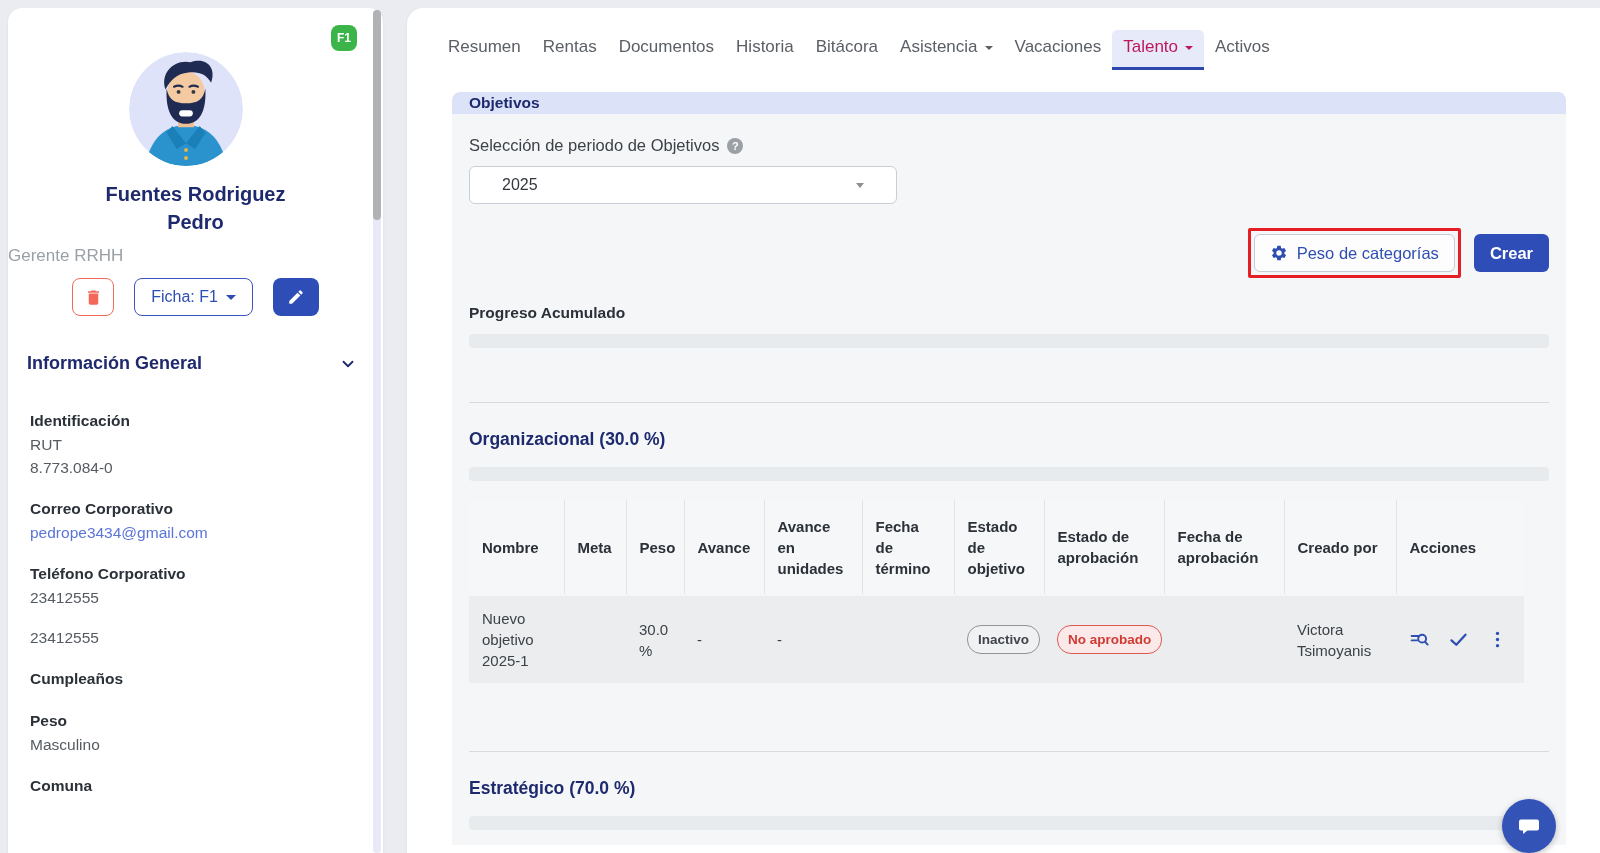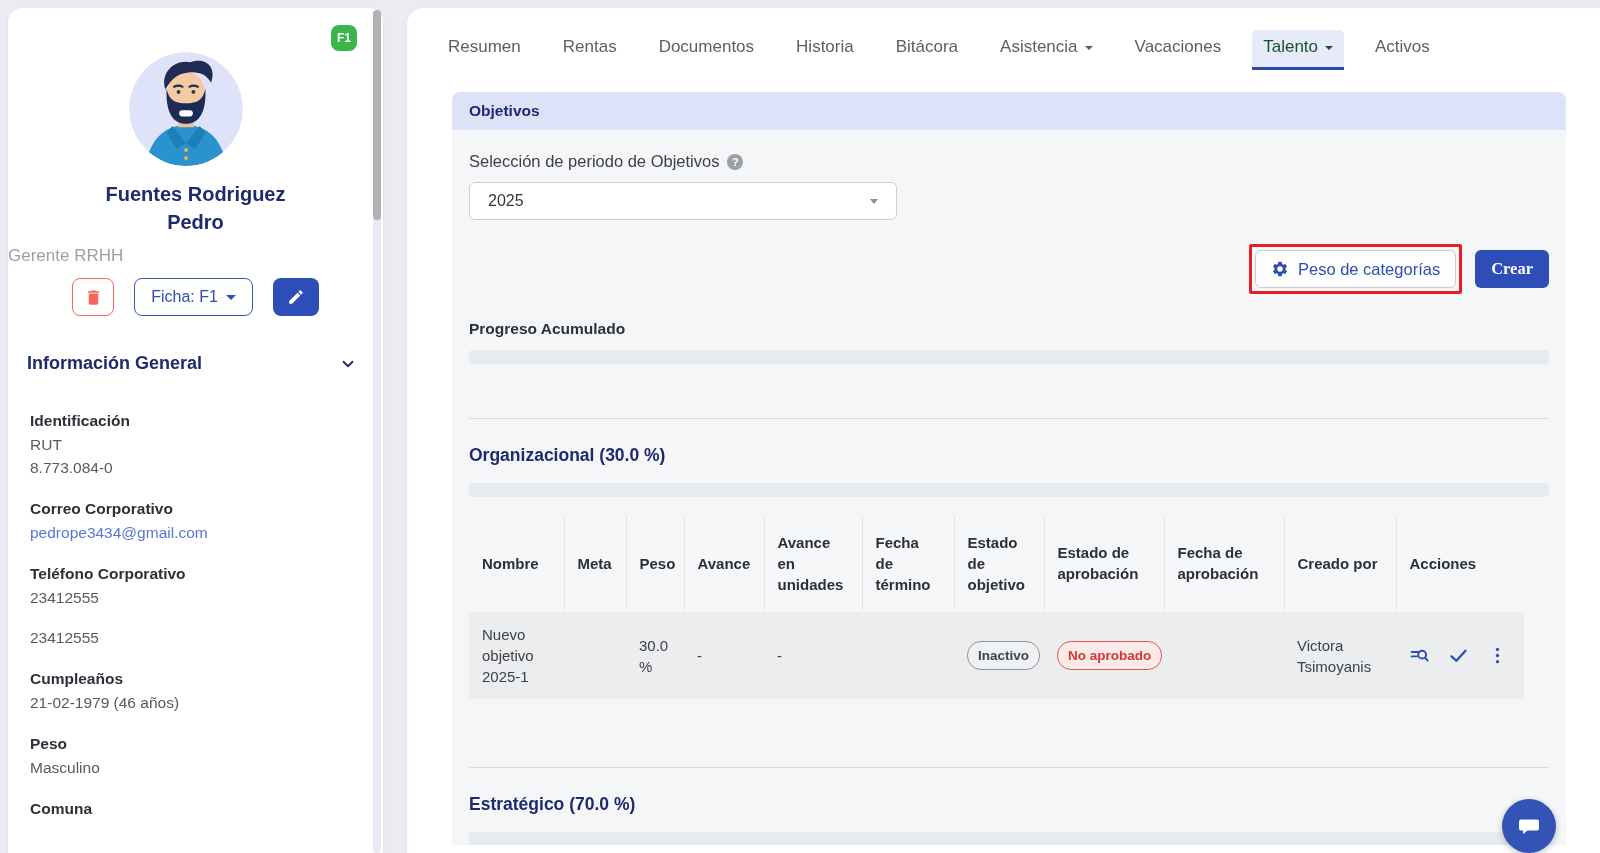--- a/index.html
+++ b/index.html
@@ -89,78 +89,78 @@
   .sb-field .f-line.link { color: #5b74d8; cursor: pointer; }
 
   
   .main {
     position: absolute; left: 407px; top: 8px; width: 1193px; height: 845px;
     background: #fff; border-radius: 16px 0 0 0;
     box-shadow: 0 1px 3px rgba(30,40,90,.08);
     overflow: hidden;
   }
   .tabs {
-    display: flex; align-items: flex-start; gap: 20px;
+    display: flex; align-items: flex-start; gap: 0;
     padding: 22px 0 0 30px;
   }
   .tab {
     font-size: 17px; color: #5b6066; padding: 7px 11px 10px 11px;
     display: flex; align-items: center; gap: 7px; cursor: pointer;
     border-bottom: 3px solid transparent; white-space: nowrap;
   }
   .tab .caret { border-left-width: 4.5px; border-right-width: 4.5px; border-top-width: 4.5px; margin-top: 2px; }
   .tab.active {
-    color: #14532d; background: #e7ebf9;
+    color: #be185d; background: #e7ebf9;
     border-radius: 5px 5px 0 0; border-bottom: 3px solid #2c47ad;
   }
 
   
   .obj-panel {
     position: absolute; left: 45px; top: 84px; width: 1114px; height: 753px;
     border-radius: 8px 8px 0 0; overflow: hidden; background: #f5f6f8;
   }
   .obj-header {
-    height: 38px; background: #dce2f7; color: #1d2a6e;
+    height: 22px; background: #dce2f7; color: #1d2a6e;
     font-weight: bold; font-size: 15.5px;
     display: flex; align-items: center; padding-left: 17px;
     border-radius: 8px 8px 0 0;
   }
   .obj-body { padding: 0 17px; }
   .period-label {
     margin-top: 22px; font-size: 16.5px; color: #3c4248;
     display: flex; align-items: center; gap: 8px;
   }
   .help-icon {
     width: 16px; height: 16px; border-radius: 50%; background: #9aa0a6;
     color: #fff; font-size: 11px; font-weight: bold;
     display: inline-flex; align-items: center; justify-content: center; cursor: pointer;
   }
   .select {
     margin-top: 11px; width: 428px; height: 38px;
     background: #fff; border: 1px solid #c9cfd6; border-radius: 6px;
     display: flex; align-items: center; justify-content: space-between;
-    padding: 0 18px; font-size: 16px; color: #33383e; cursor: pointer;
+    padding: 0 32px; font-size: 16px; color: #33383e; cursor: pointer;
   }
   .select .caret { color: #8b9096; border-left-width: 4.5px; border-right-width: 4.5px; border-top-width: 5px; }
   .actions-row {
     margin-top: 24px; display: flex; justify-content: flex-end; align-items: center; gap: 13px;
   }
   .annotation-box {
     border: 3px solid #e51e25; border-radius: 2px; padding: 3px;
   }
   .btn-weights {
     height: 38px; padding: 0 15px; background: #fdfdfe;
     border: 1px solid #c6ccd8; border-radius: 6px;
     color: #2f4eb2; font-size: 16.5px; font-weight: 500;
     display: flex; align-items: center; gap: 9px; cursor: pointer;
   }
   .btn-weights svg { width: 18px; height: 18px; }
   .btn-create {
     height: 38px; padding: 0 16px; background: #2e4db7; border: none; border-radius: 6px;
-    color: #fff; font-size: 16.5px; font-weight: bold; cursor: pointer; font-family: Liberation Serif, serif;
+    color: #fff; font-size: 16.5px; font-weight: bold; cursor: pointer;
   }
   .progress-label { margin-top: 26px; font-weight: bold; font-size: 15.5px; color: #2b3138; }
   .progress-bar {
     margin-top: 12px; height: 14px; border-radius: 4px; background: #e8ebed;
   }
   .divider { margin-top: 54px; border: none; border-top: 1px solid #d9dadd; height: 0; }
   .section-title { margin-top: 26px; color: #1d2a6e; font-weight: bold; font-size: 17.5px; }
   .section-title + .progress-bar { margin-top: 17px; }
 
   
@@ -275,21 +275,20 @@
       </div>
       <div class="sb-field">
         <div class="f-label">Teléfono Corporativo</div>
         <div class="f-line">23412555</div>
       </div>
       <div class="sb-field">
         <div class="f-line">23412555</div>
       </div>
       <div class="sb-field">
         <div class="f-label">Cumpleaños</div>
-        <div class="f-line">21-02-1979 (46 años)</div>
       </div>
       <div class="sb-field">
         <div class="f-label">Peso</div>
         <div class="f-line">Masculino</div>
       </div>
       <div class="sb-field">
         <div class="f-label">Comuna</div>
       </div>
     </div>
 

